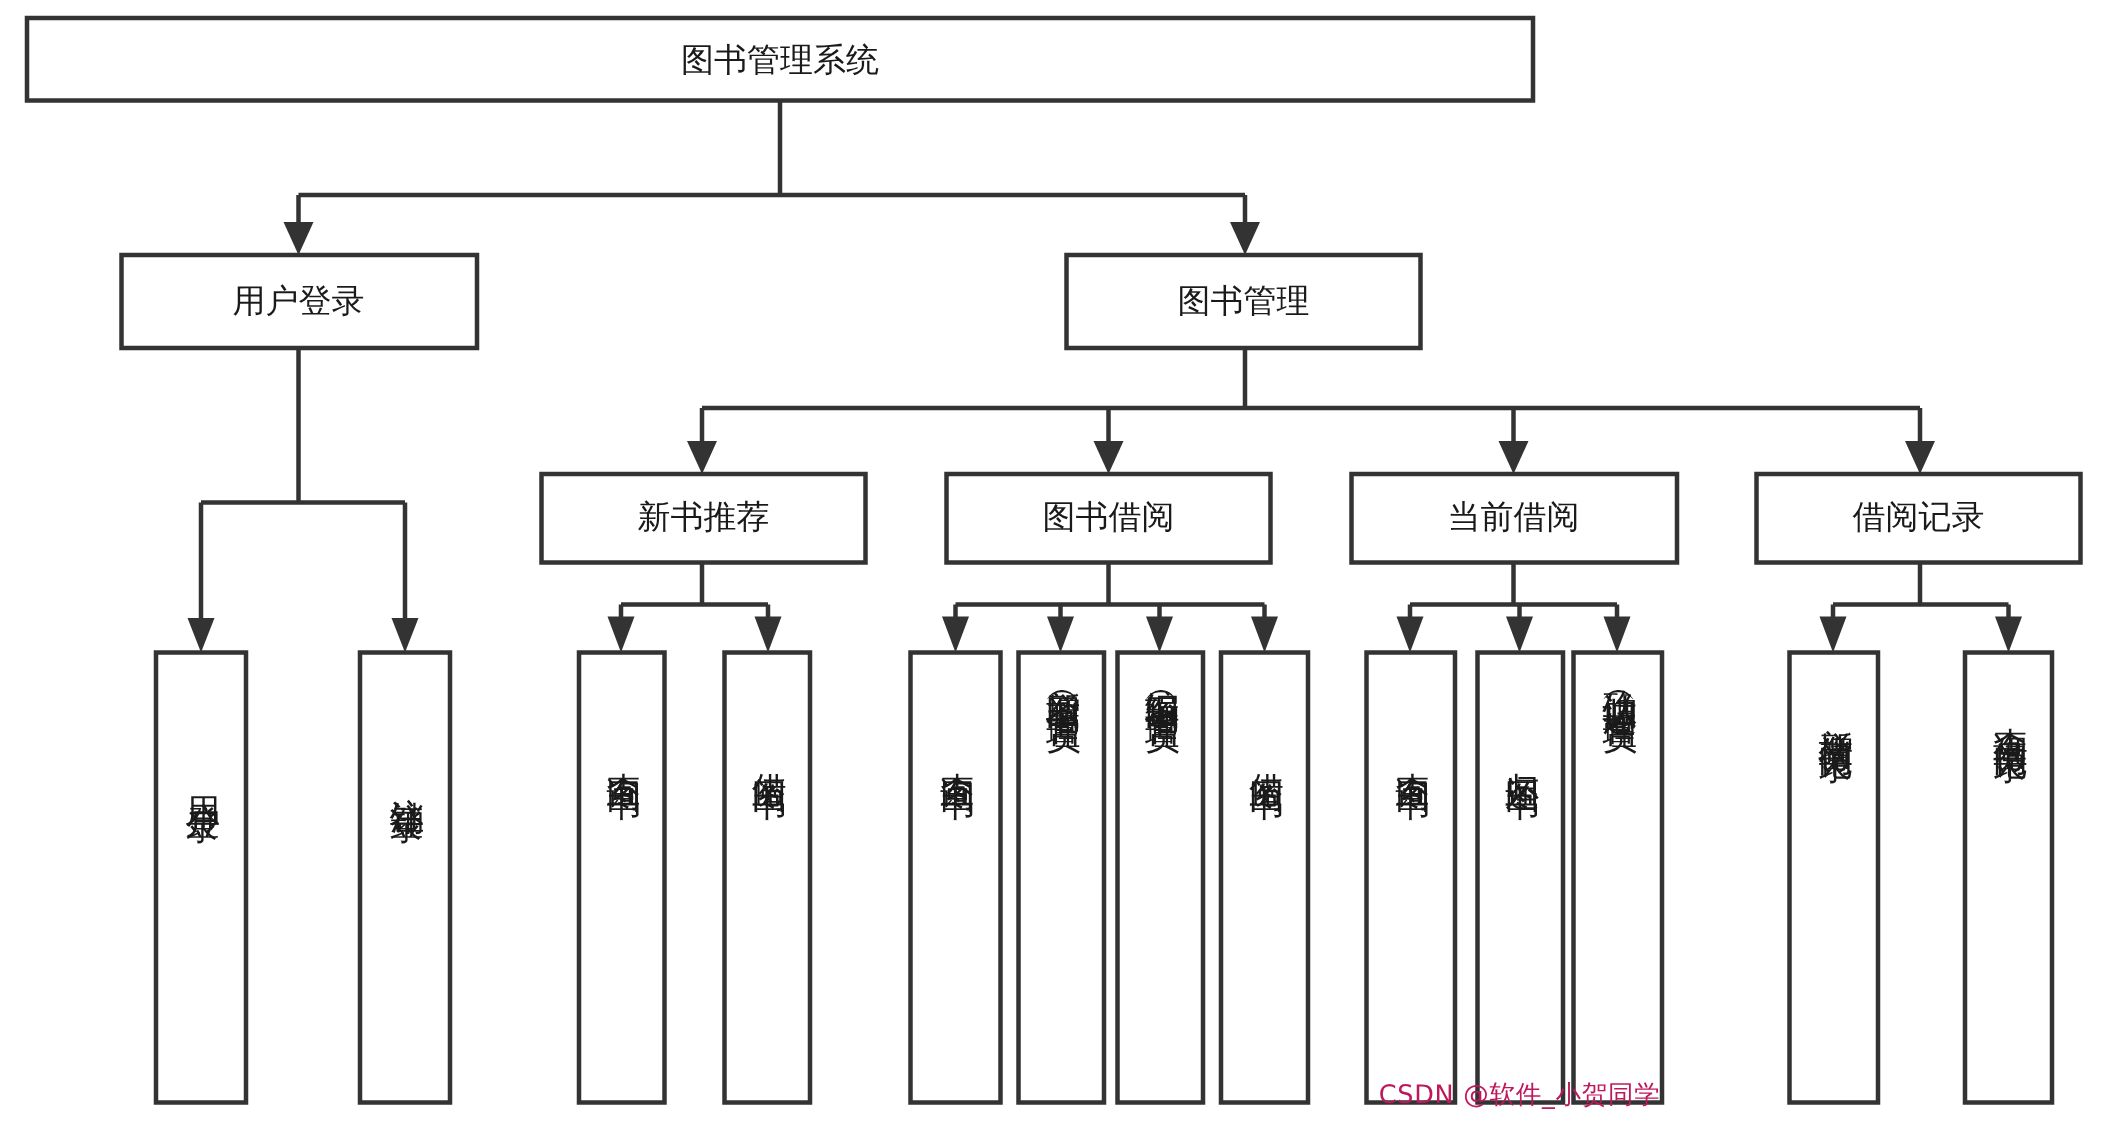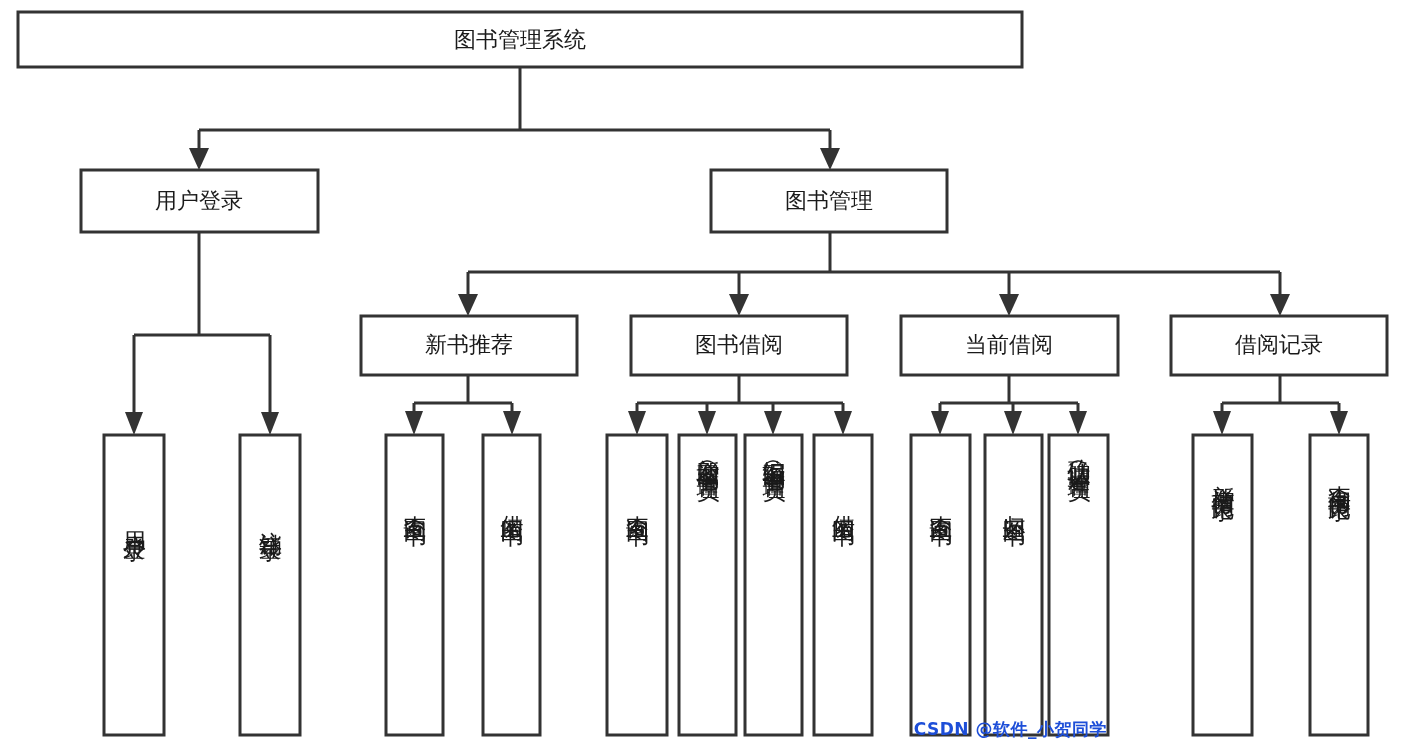--- a/index.html
+++ b/index.html
@@ -65,24 +65,23 @@
     letter-spacing: 3px;
     color: #1a1a1a;
     white-space: nowrap;
   }
   .watermark {
     position: absolute;
     right: 8px;
     bottom: 6px;
     font-family: "DejaVu Sans", "Liberation Sans", sans-serif;
     font-size: 17px;
-    color: #1d4ed8;
+    color: #be185d;
     letter-spacing: 0.5px;
     white-space: nowrap;
-    font-weight: bold;
   }
 </style>
 </head>
 <body>
 
 <div id="diagram-root">
 
   <svg class="diagram" viewBox="0 0 1405 747">
 
     <g>

